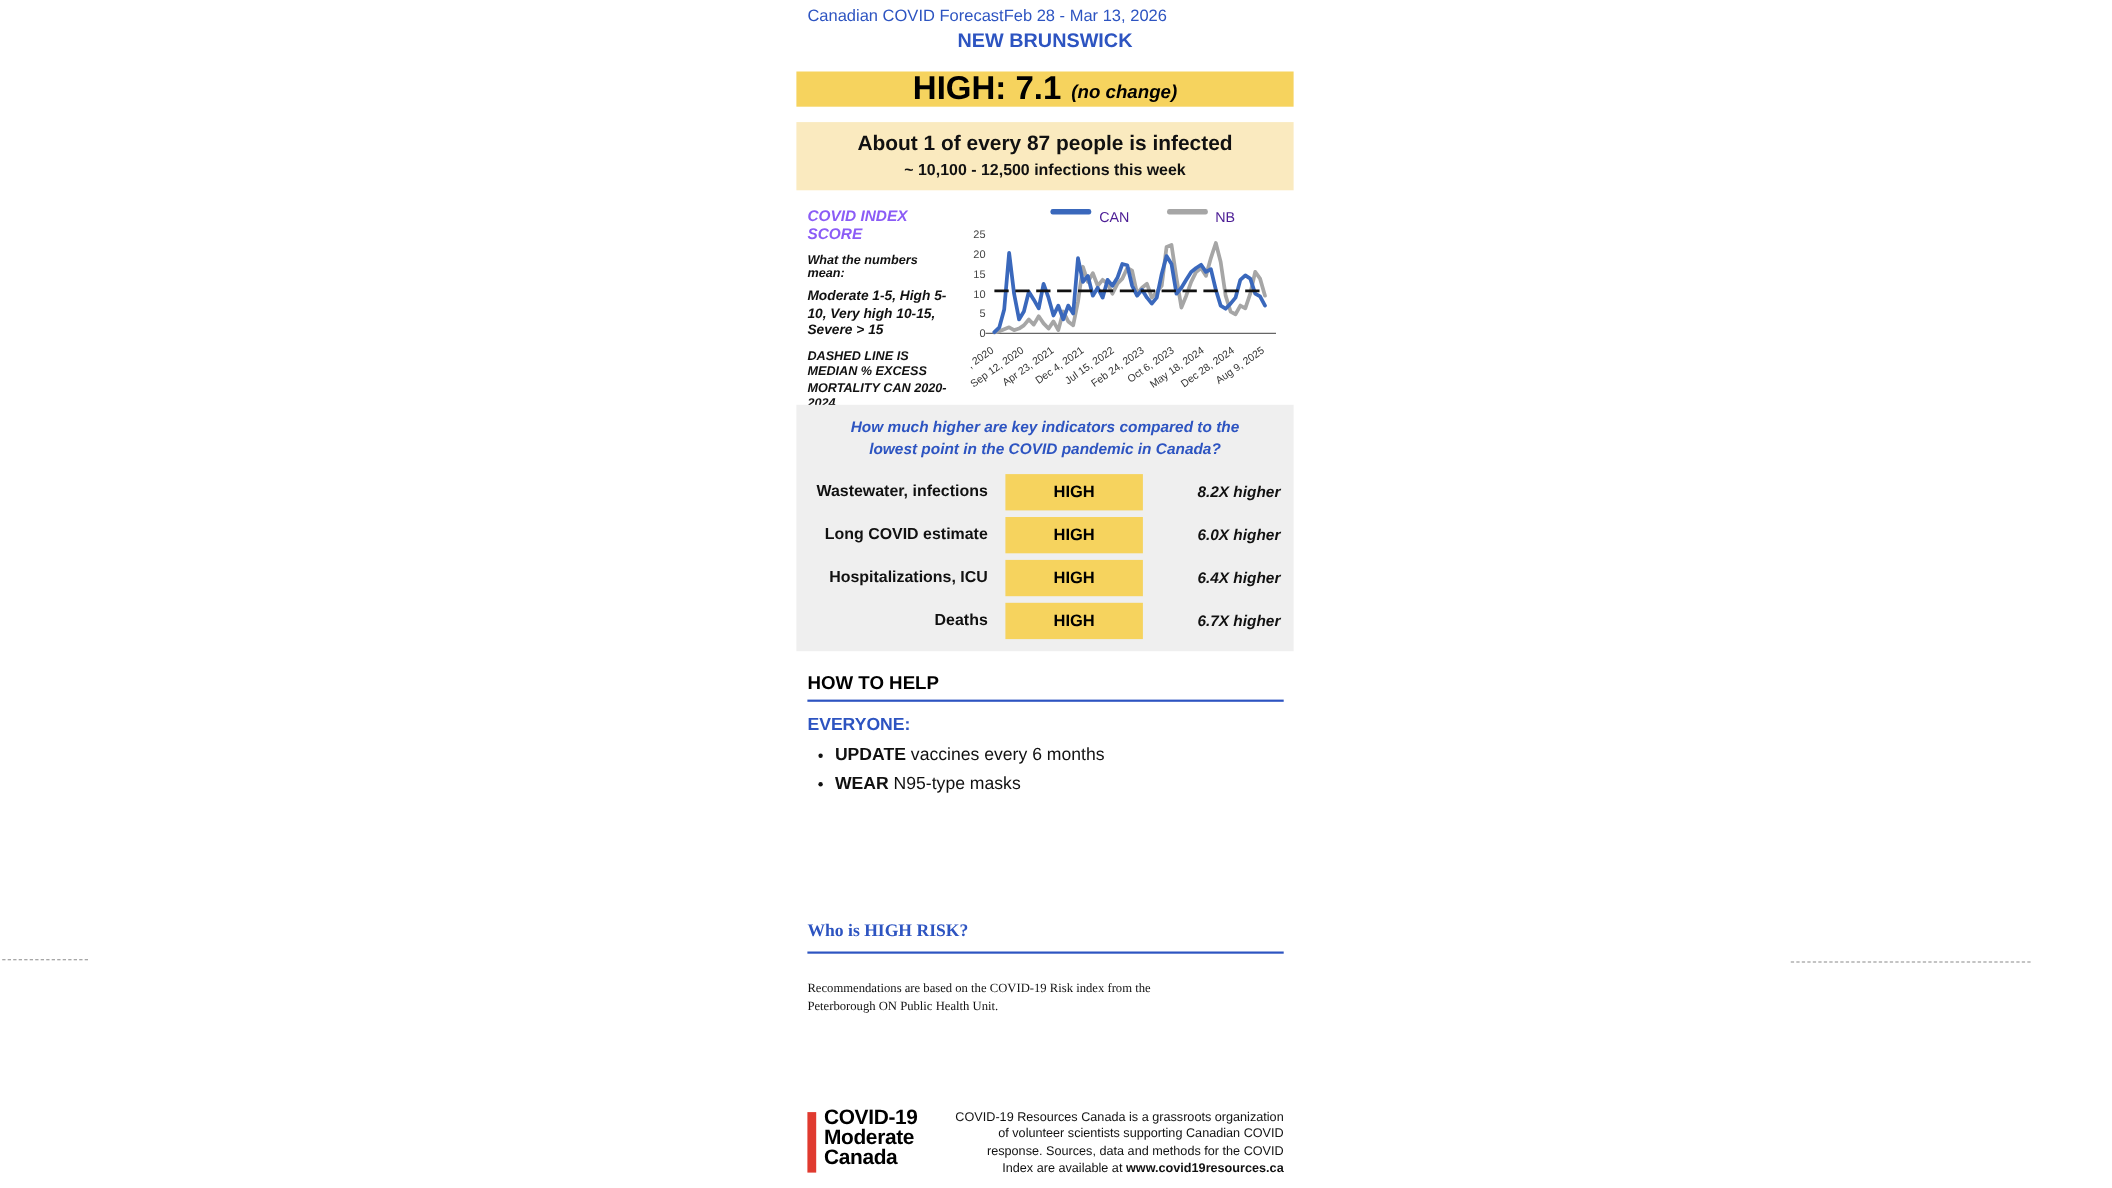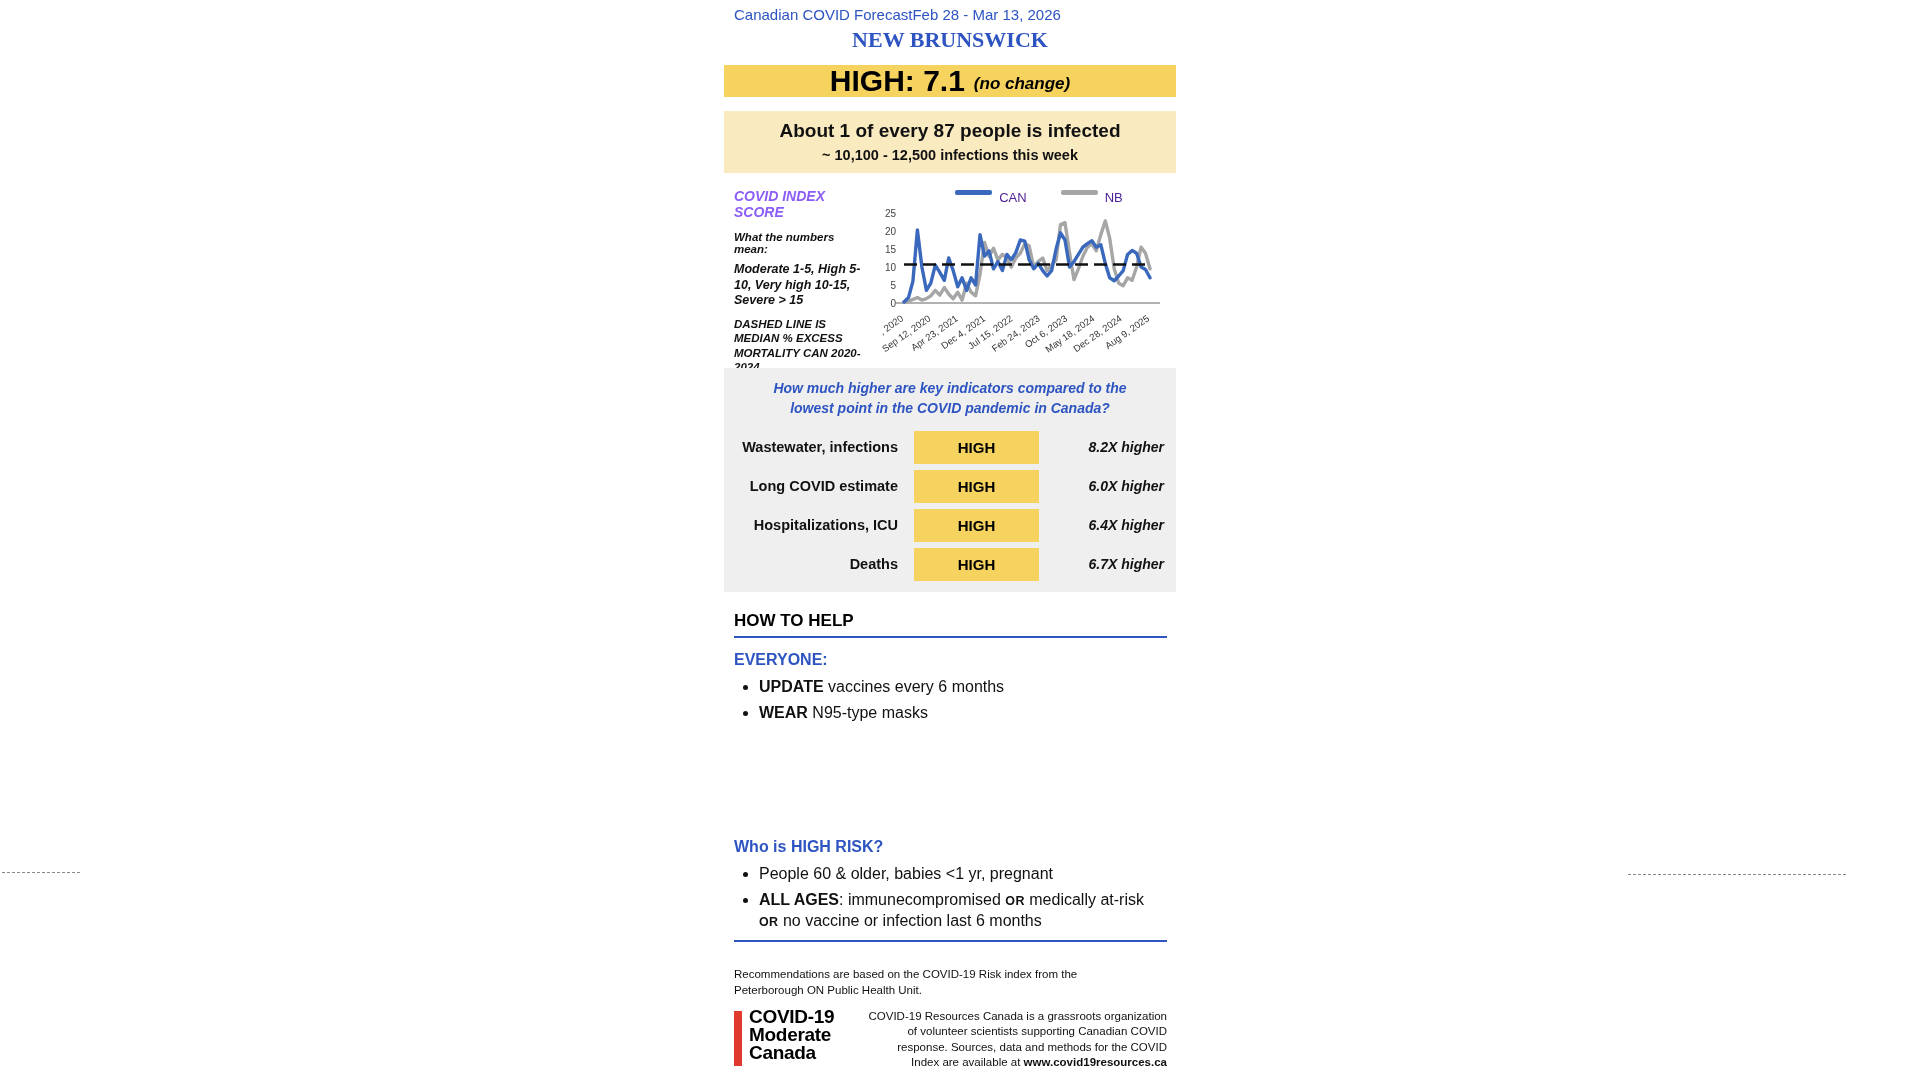--- a/index.html
+++ b/index.html
@@ -15,21 +15,21 @@
   html,body{margin:0;padding:0;}
   body{
     width:1920px;height:1080px;background:#ffffff;
     font-family:"Liberation Sans", sans-serif;color:#111;
     position:relative;overflow:hidden;
   }
   .col{position:absolute;left:724px;top:0;width:452px;height:1080px;}
 
   .header-row{position:absolute;top:6px;left:0;right:0;display:flex;justify-content:flex-start;
     padding:0 9px 0 10px;font-size:15px;font-weight:normal;color:var(--blue);}
-  .region{position:absolute;top:27px;left:0;right:0;text-align:center;font-size:22px;font-weight:bold;color:var(--blue);font-family:Liberation Serif, serif;}
+  .region{position:absolute;top:27px;left:0;right:0;text-align:center;font-size:18px;font-weight:bold;color:var(--blue);}
 
   .banner{position:absolute;top:65px;left:0;right:0;height:32px;background:var(--yellow);
     display:flex;align-items:center;justify-content:center;gap:9px;}
   .banner .big{font-size:30px;font-weight:bold;color:#000;}
   .banner .chg{font-size:17px;font-weight:bold;font-style:italic;color:#000;position:relative;top:3px;}
 
   .subbanner{position:absolute;top:111px;left:0;right:0;height:62px;background:var(--light-yellow);
     text-align:center;padding-top:9px;}
   .subbanner .l1{font-size:19px;font-weight:bold;}
   .subbanner .l2{font-size:14.5px;font-weight:bold;margin-top:5px;}
@@ -58,21 +58,21 @@
   .ind-mult{flex:1;text-align:right;padding-right:12px;font-weight:bold;font-style:italic;font-size:14px;}
 
   .help-block{position:absolute;top:611px;left:10px;right:9px;}
   .help-h{font-size:17px;font-weight:bold;color:#000;}
   .rule{border-top:2px solid var(--blue);margin-top:5px;}
   .sub-h{margin-top:13px;color:var(--blue);font-weight:bold;font-size:16px;}
   ul.blist{margin:8px 0 0 0;padding-left:25px;font-size:16px;}
   ul.blist li{margin-bottom:5px;line-height:1.3;}
   .sc{font-weight:bold;font-size:0.78em;letter-spacing:0.4px;}
 
-  .risk-block{position:absolute;top:825px;left:10px;right:9px;}
+  .risk-block{position:absolute;top:825px;left:10px;right:9px;font-family:Liberation Serif, serif;}
   .risk-block .rule{margin-top:9px;}
   .footnote{margin-top:25px;font-size:11.5px;line-height:1.35;width:348px;color:#111;}
 
   .footer{position:absolute;top:1008px;left:10px;right:9px;display:flex;justify-content:center;}
   .logo{display:flex;gap:7px;}
   .logo-bar{width:8px;height:55px;background:var(--red);margin-top:3px;}
   .logo-text div{font-size:19px;font-weight:bold;line-height:18px;letter-spacing:-0.3px;color:#000;}
   .about{margin-left:auto;width:300px;text-align:right;font-size:11.5px;line-height:1.34;margin-top:1px;}
   .about b{font-weight:bold;}
 
@@ -176,24 +176,20 @@
     <div class="rule"></div>
     <div class="sub-h">EVERYONE:</div>
     <ul class="blist">
         <li><b>UPDATE</b> vaccines every 6 months</li>
         <li><b>WEAR</b> N95-type masks</li>
       </ul>
   </div>
 
   <div class="risk-block">
     <div class="sub-h">Who is HIGH RISK?</div>
-    <ul class="blist">
-        <li>People 60 &amp; older, babies &lt;1 yr, pregnant</li>
-        <li><b>ALL AGES</b>: immunecompromised <b class="sc">OR</b> medically at-risk <b class="sc">OR</b> no vaccine or infection last 6 months</li>
-      </ul>
     <div class="rule"></div>
     <div class="footnote">Recommendations are based on the COVID-19 Risk index from the Peterborough ON Public Health Unit.</div>
   </div>
 
   <div class="footer">
     <div class="logo">
       <div class="logo-bar"></div>
       <div class="logo-text" id="logo-lines">
           <div>COVID-19</div>
           <div>Moderate</div>

